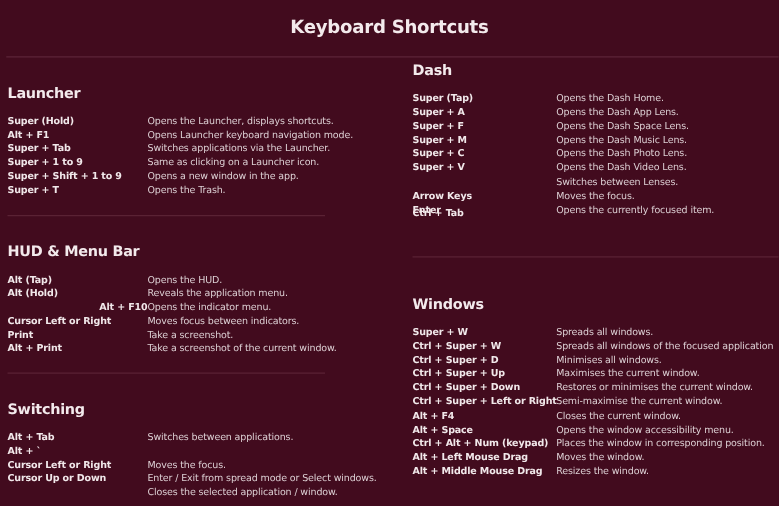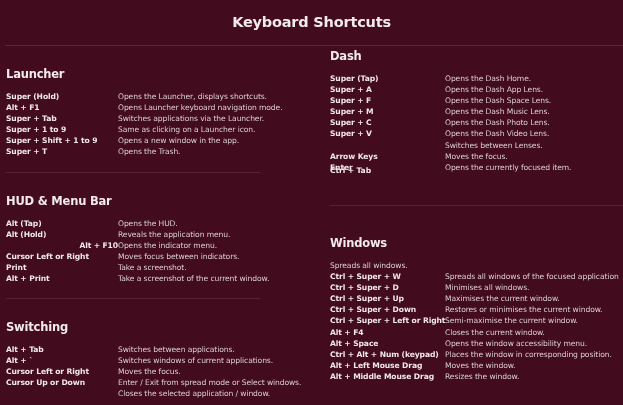--- a/index.html
+++ b/index.html
@@ -96,21 +96,20 @@
 
 <div class="section" style="left:6px; top:320px; width:310px;">
   <h2>Switching</h2>
   <div class="rows" id="rows-l2">
       <div class="row">
         <span class="key" style="width: 112px; display: inline-block;">Alt + Tab</span>
         <span class="desc">Switches between applications.</span>
       </div>
       <div class="row">
         <span class="key" style="width: 112px; display: inline-block;">Alt + `</span>
-        <span class="desc">Switches windows of current applications.</span>
       </div>
       <div class="row">
         <span class="key" style="width: 112px; display: inline-block;">Cursor Left or Right</span>
         <span class="desc">Moves the focus.</span>
       </div>
       <div class="row">
         <span class="key" style="width: 112px; display: inline-block;">Cursor Up or Down</span>
         <span class="desc">Enter / Exit from spread mode or Select windows.</span>
       </div>
       <div class="row">
@@ -160,20 +159,21 @@
         <span class="desc">Opens the currently focused item.</span>
       </div>
     </div>
 </div>
 <div class="sep" style="left:330px; top:205px; width:293px;"></div>
 
 <div class="section" style="left:330px; top:236px; width:293px;">
   <h2>Windows</h2>
   <div class="rows" id="rows-r1">
       <div class="row">
+        <span class="key" style="width: 115px; display: inline-block;">Super + W</span>
         <span class="desc">Spreads all windows.</span>
       </div>
       <div class="row">
         <span class="key" style="width: 115px; display: inline-block;">Ctrl + Super + W</span>
         <span class="desc">Spreads all windows of the focused application</span>
       </div>
       <div class="row">
         <span class="key" style="width: 115px; display: inline-block;">Ctrl + Super + D</span>
         <span class="desc">Minimises all windows.</span>
       </div>

